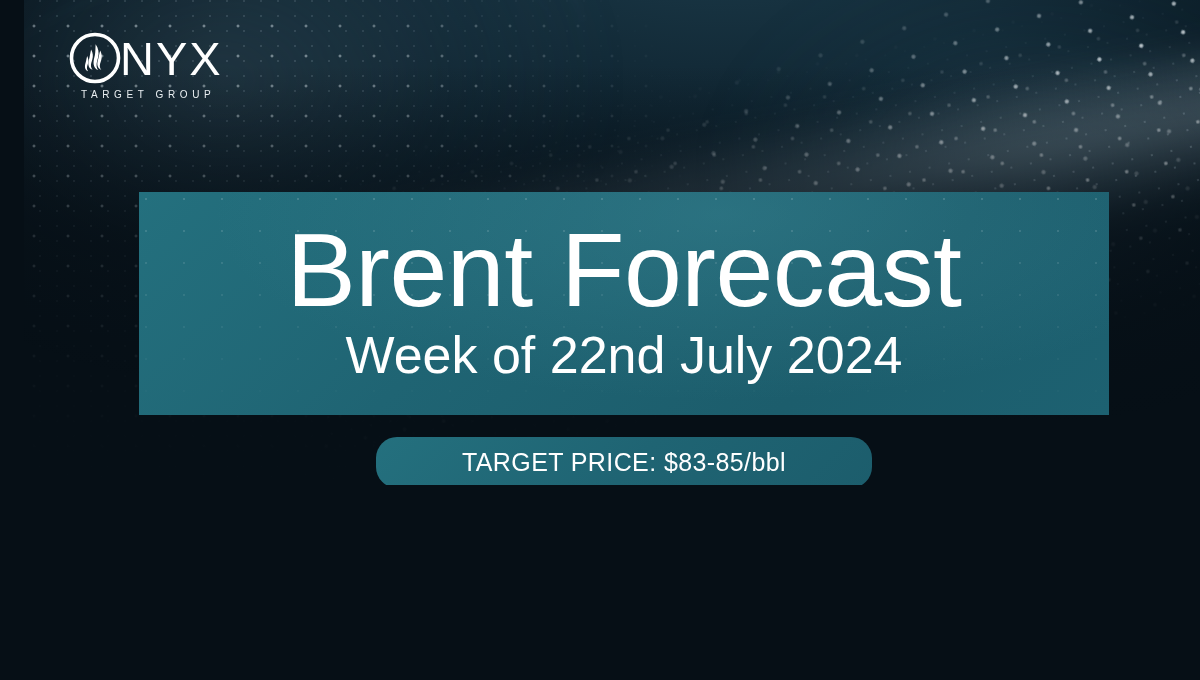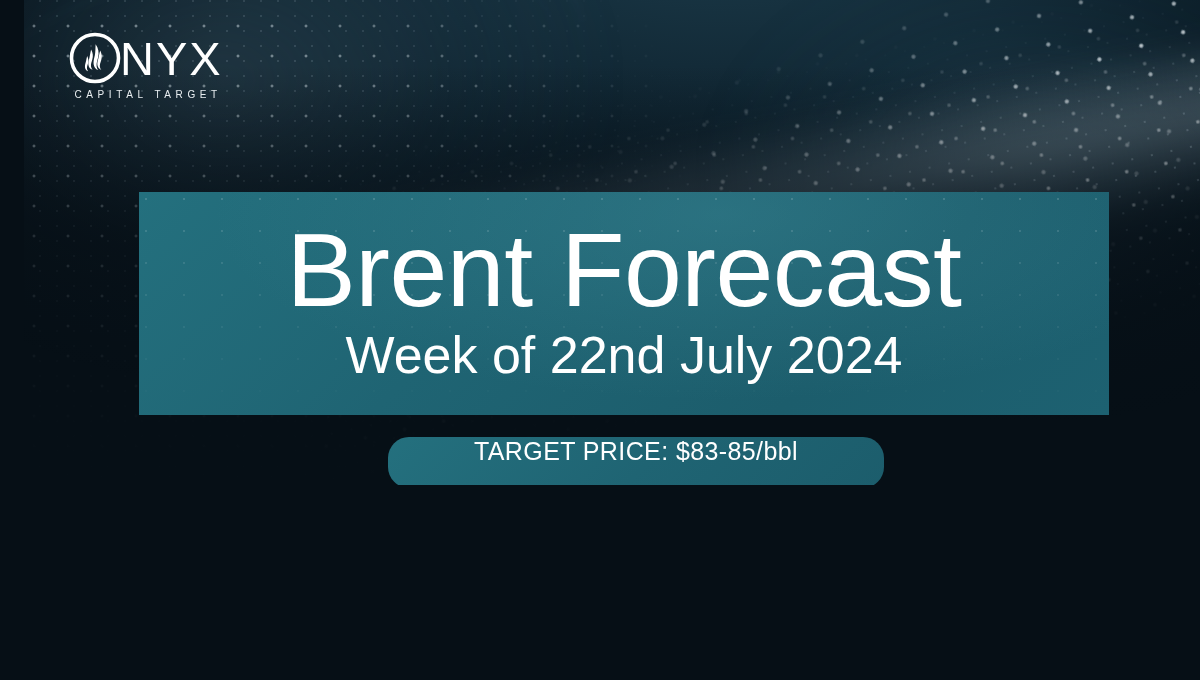--- a/index.html
+++ b/index.html
@@ -183,24 +183,24 @@
     font-size:52px;
     line-height:1.1;
     letter-spacing:0px;
     white-space:nowrap;
     margin-top:4px;
     text-align:right;
   }
 
   
   .target-box{
-    position:absolute; left:364px; top:437px;
+    position:absolute; left:352px; top:437px;
     width:496px; height:51px;
     background:linear-gradient(135deg,#24707e 0%, #1f6473 52%, #1c5d6c 100%);
-    display:flex; align-items:flex-start; justify-content:center;
+    display:flex; align-items:center; justify-content:center;
     z-index:5;
     border-radius:21px;
   }
   .target-text{
     color:#ffffff;
     font-family:"Liberation Sans", sans-serif;
     font-weight:400;
     font-size:25px;
     letter-spacing:.4px;
     white-space:nowrap;
@@ -239,21 +239,21 @@
           <g fill="#ffffff">
             <path d="M26.6 12.2c2.9 4.1 3.6 8.4 2.6 12.9-.7 3.2-1.9 5.8-1.6 9.2.1 1.3.6 2.6 1.5 3.8-2.7-1.1-4.2-3.3-4.5-6.2-.3-3 .6-5.6 1.2-8.4.8-3.9.6-7.5.8-11.3z"></path>
             <path d="M22.1 17.6c1.9 3.3 2.2 6.6 1.2 10-.7 2.4-1.6 4.4-1.3 6.9.2 1.2.7 2.3 1.6 3.3-2.5-.8-3.9-2.6-4.2-5.1-.3-2.6.5-4.8 1.1-7.2.6-2.7.9-5.3 1.6-7.9z"></path>
             <path d="M31.2 18.4c1.7 3.3 2 6.5 1 9.8-.7 2.3-1.6 4.2-1.3 6.6.1 1.1.6 2.2 1.4 3.1-2.3-.8-3.6-2.5-3.9-4.8-.3-2.4.5-4.6 1-6.8.6-2.6.9-5.1 1.8-7.9z"></path>
             <path d="M18.2 23.9c1.3 2.6 1.5 5.1.8 7.6-.5 1.8-1.2 3.3-1 5.2.1.9.5 1.7 1.1 2.5-1.8-.6-2.8-2-3.1-3.8-.2-1.9.4-3.6.8-5.3.5-2 .7-3.9 1.4-6.2z"></path>
           </g>
         </svg>
       </span>
       <span class="logo-nyx">NYX</span>
     </div>
-    <div class="logo-sub">CAPITAL TARGET</div>
+    <div class="logo-sub">TARGET GROUP</div>
   </div>
 
   <div class="title-banner">
     <div class="banner-dots"></div>
     <div class="title-main">Brent Forecast</div>
     <div class="title-sub">Week of 22nd July 2024</div>
   </div>
 
   <div class="target-box">
     <span class="target-text">TARGET PRICE: $83-85/bbl</span>

